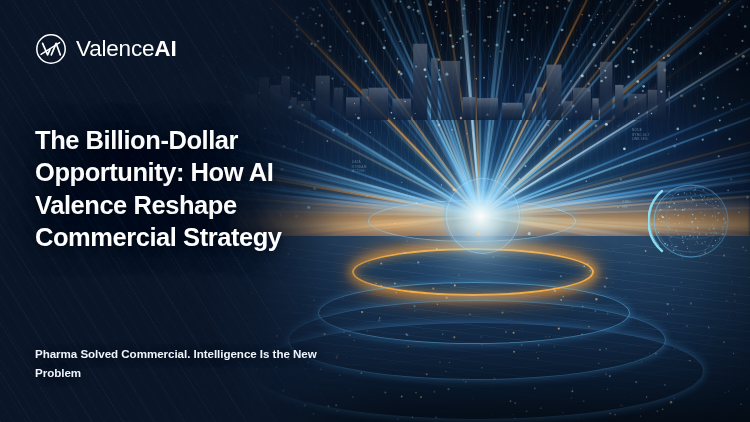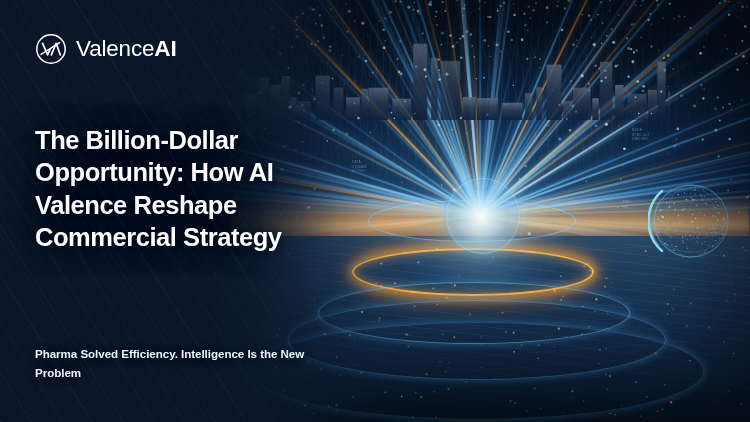--- a/index.html
+++ b/index.html
@@ -1498,16 +1498,16 @@
       <svg id="logo-mark" viewBox="0 0 32 32">
         <circle cx="16" cy="16" r="14.2" fill="none" stroke="#ffffff" stroke-width="1.5"></circle>
         <path d="M7.6 10.4 L12.6 21.8 L15.0 16.4" fill="none" stroke="#ffffff" stroke-width="1.7" stroke-linecap="round" stroke-linejoin="round"></path>
         <path d="M16.3 21.9 L21.1 10.3 L25.3 21.9" fill="none" stroke="#ffffff" stroke-width="1.7" stroke-linecap="round" stroke-linejoin="round"></path>
         <path d="M6.0 21.4 L24.6 9.6" fill="none" stroke="#ffffff" stroke-width="1.4" stroke-linecap="round"></path>
       </svg>
       <div id="logo-text"><span>Valence</span><span class="bold">AI</span></div>
     </div>
 
     <h1 id="headline">The Billion-Dollar Opportunity: How AI Valence Reshape Commercial Strategy</h1>
-    <p id="subhead">Pharma Solved Efficiency. Intelligence Is the New Problem</p>
+    <p id="subhead">Pharma Solved Commercial. Intelligence Is the New Problem</p>
 
   </div>
 </div>
 
 </body></html>

